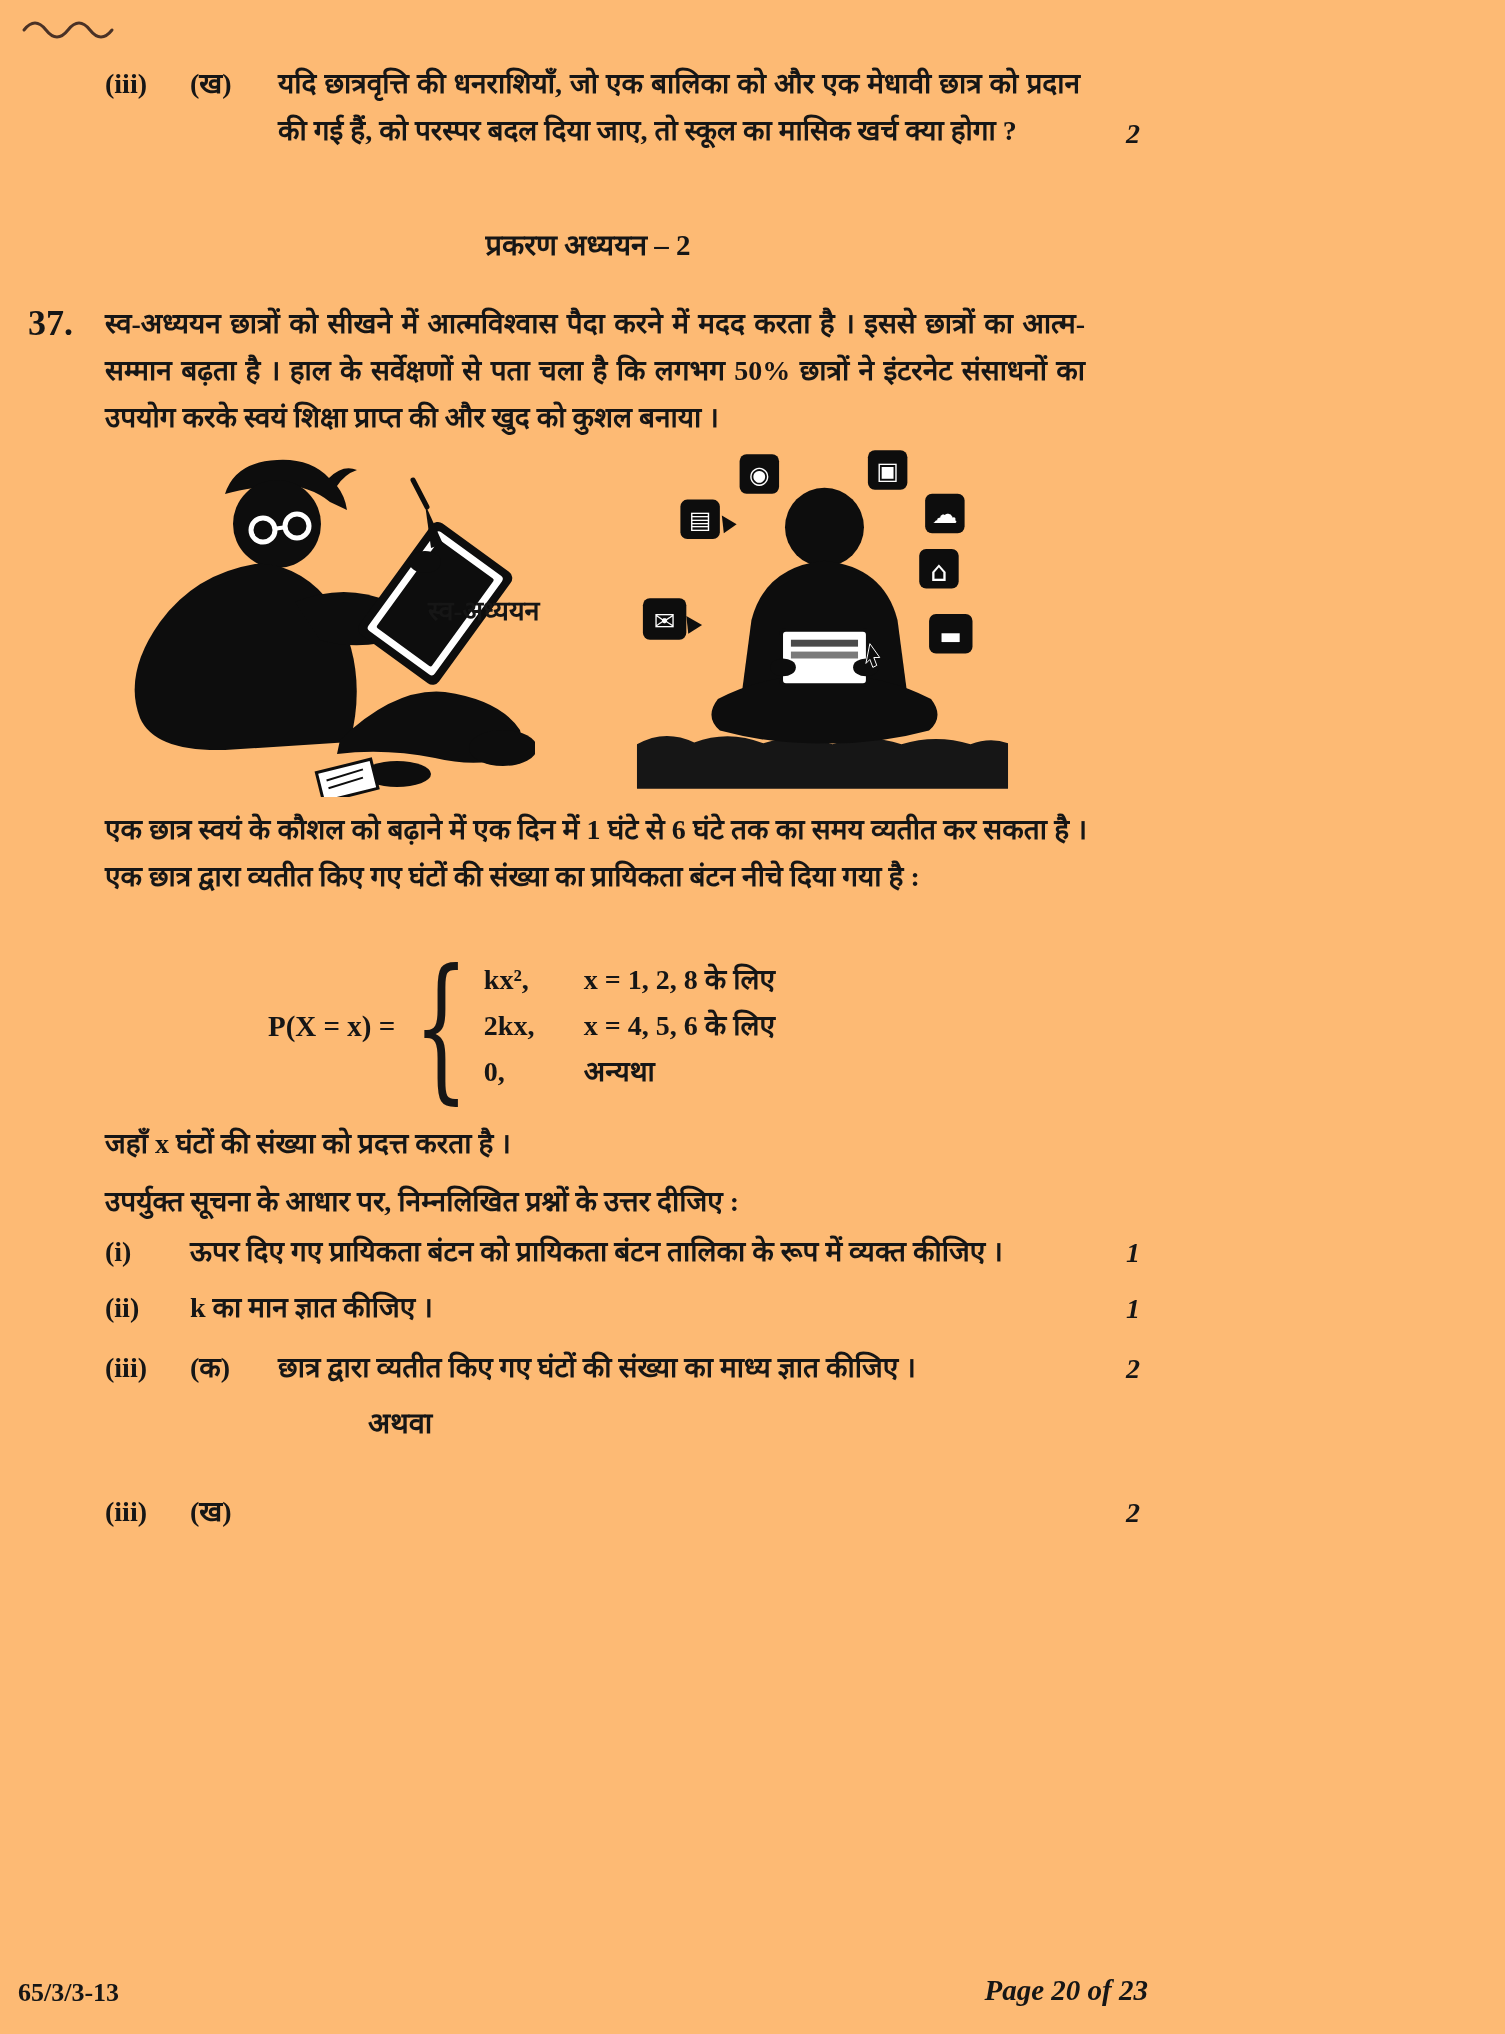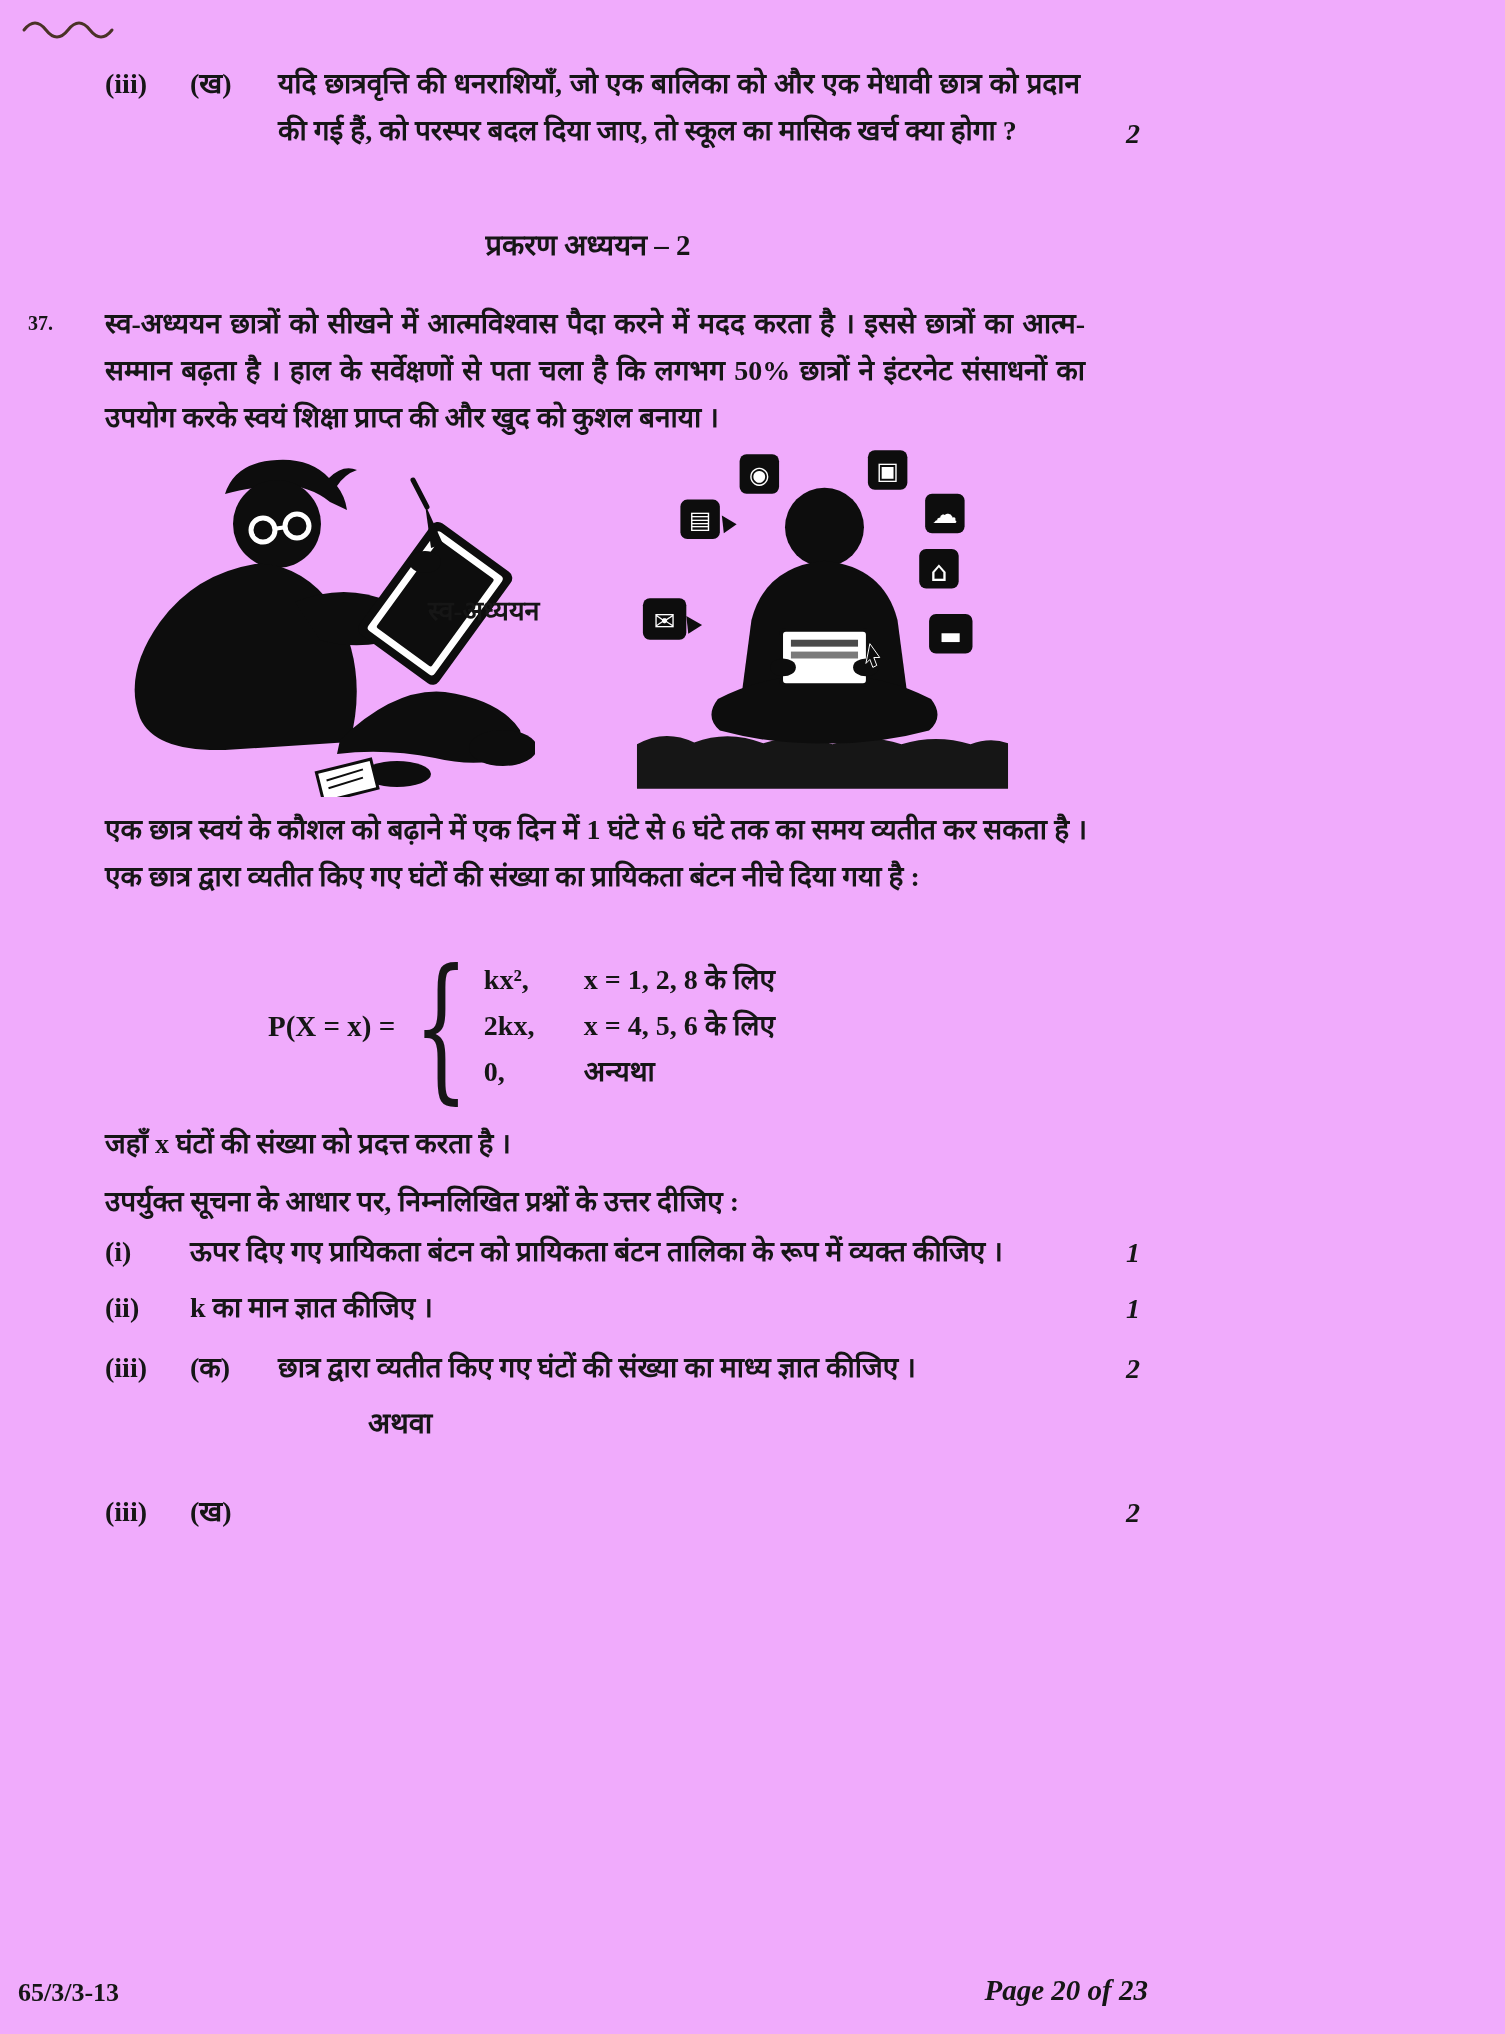--- a/index.html
+++ b/index.html
@@ -1,21 +1,21 @@
 <!DOCTYPE html>
 <html><head>
 <meta charset="utf-8">
 <style>
   html,body{margin:0;padding:0;background:#e9e7e2;}
   .page{
     position:relative;
     width:1505px;
     height:2034px;
     margin:0 auto;
-    background:#f0abfc;
+    background:#fdba74;
     font-family:"Liberation Serif","DejaVu Serif",serif;
     color:#161616;
     overflow:hidden;
   }
   .hindi{font-weight:bold;font-size:28px;line-height:47px;}
   .just{text-align:justify;}
 
   
   .squiggle{position:absolute;left:20px;top:12px;width:100px;height:30px;}
 
@@ -30,21 +30,21 @@
   }
 
   
   .case-heading{
     position:absolute;left:28px;top:224px;width:1120px;
     text-align:center;font-size:29px;font-weight:bold;
   }
 
   
   .q37-intro{position:absolute;left:28px;top:300px;width:1112px;display:flex;}
-  .q37-num{flex:0 0 77px;font-weight:bold;font-size:20px;line-height:47px;}
+  .q37-num{flex:0 0 77px;font-weight:bold;font-size:36px;line-height:47px;}
   .q37-text{flex:1 1 auto;padding-right:55px;}
 
   
   .fig-left{position:absolute;left:105px;top:452px;width:430px;height:345px;}
   .fig-right{position:absolute;left:635px;top:448px;width:375px;height:345px;}
   .fig-caption{position:absolute;left:428px;top:588px;font-size:27px;font-weight:bold;}
   .fig-left svg,.fig-right svg{display:block;width:100%;height:100%;}
   svg text{font-family:"DejaVu Sans","Liberation Sans",sans-serif;}
 
   

